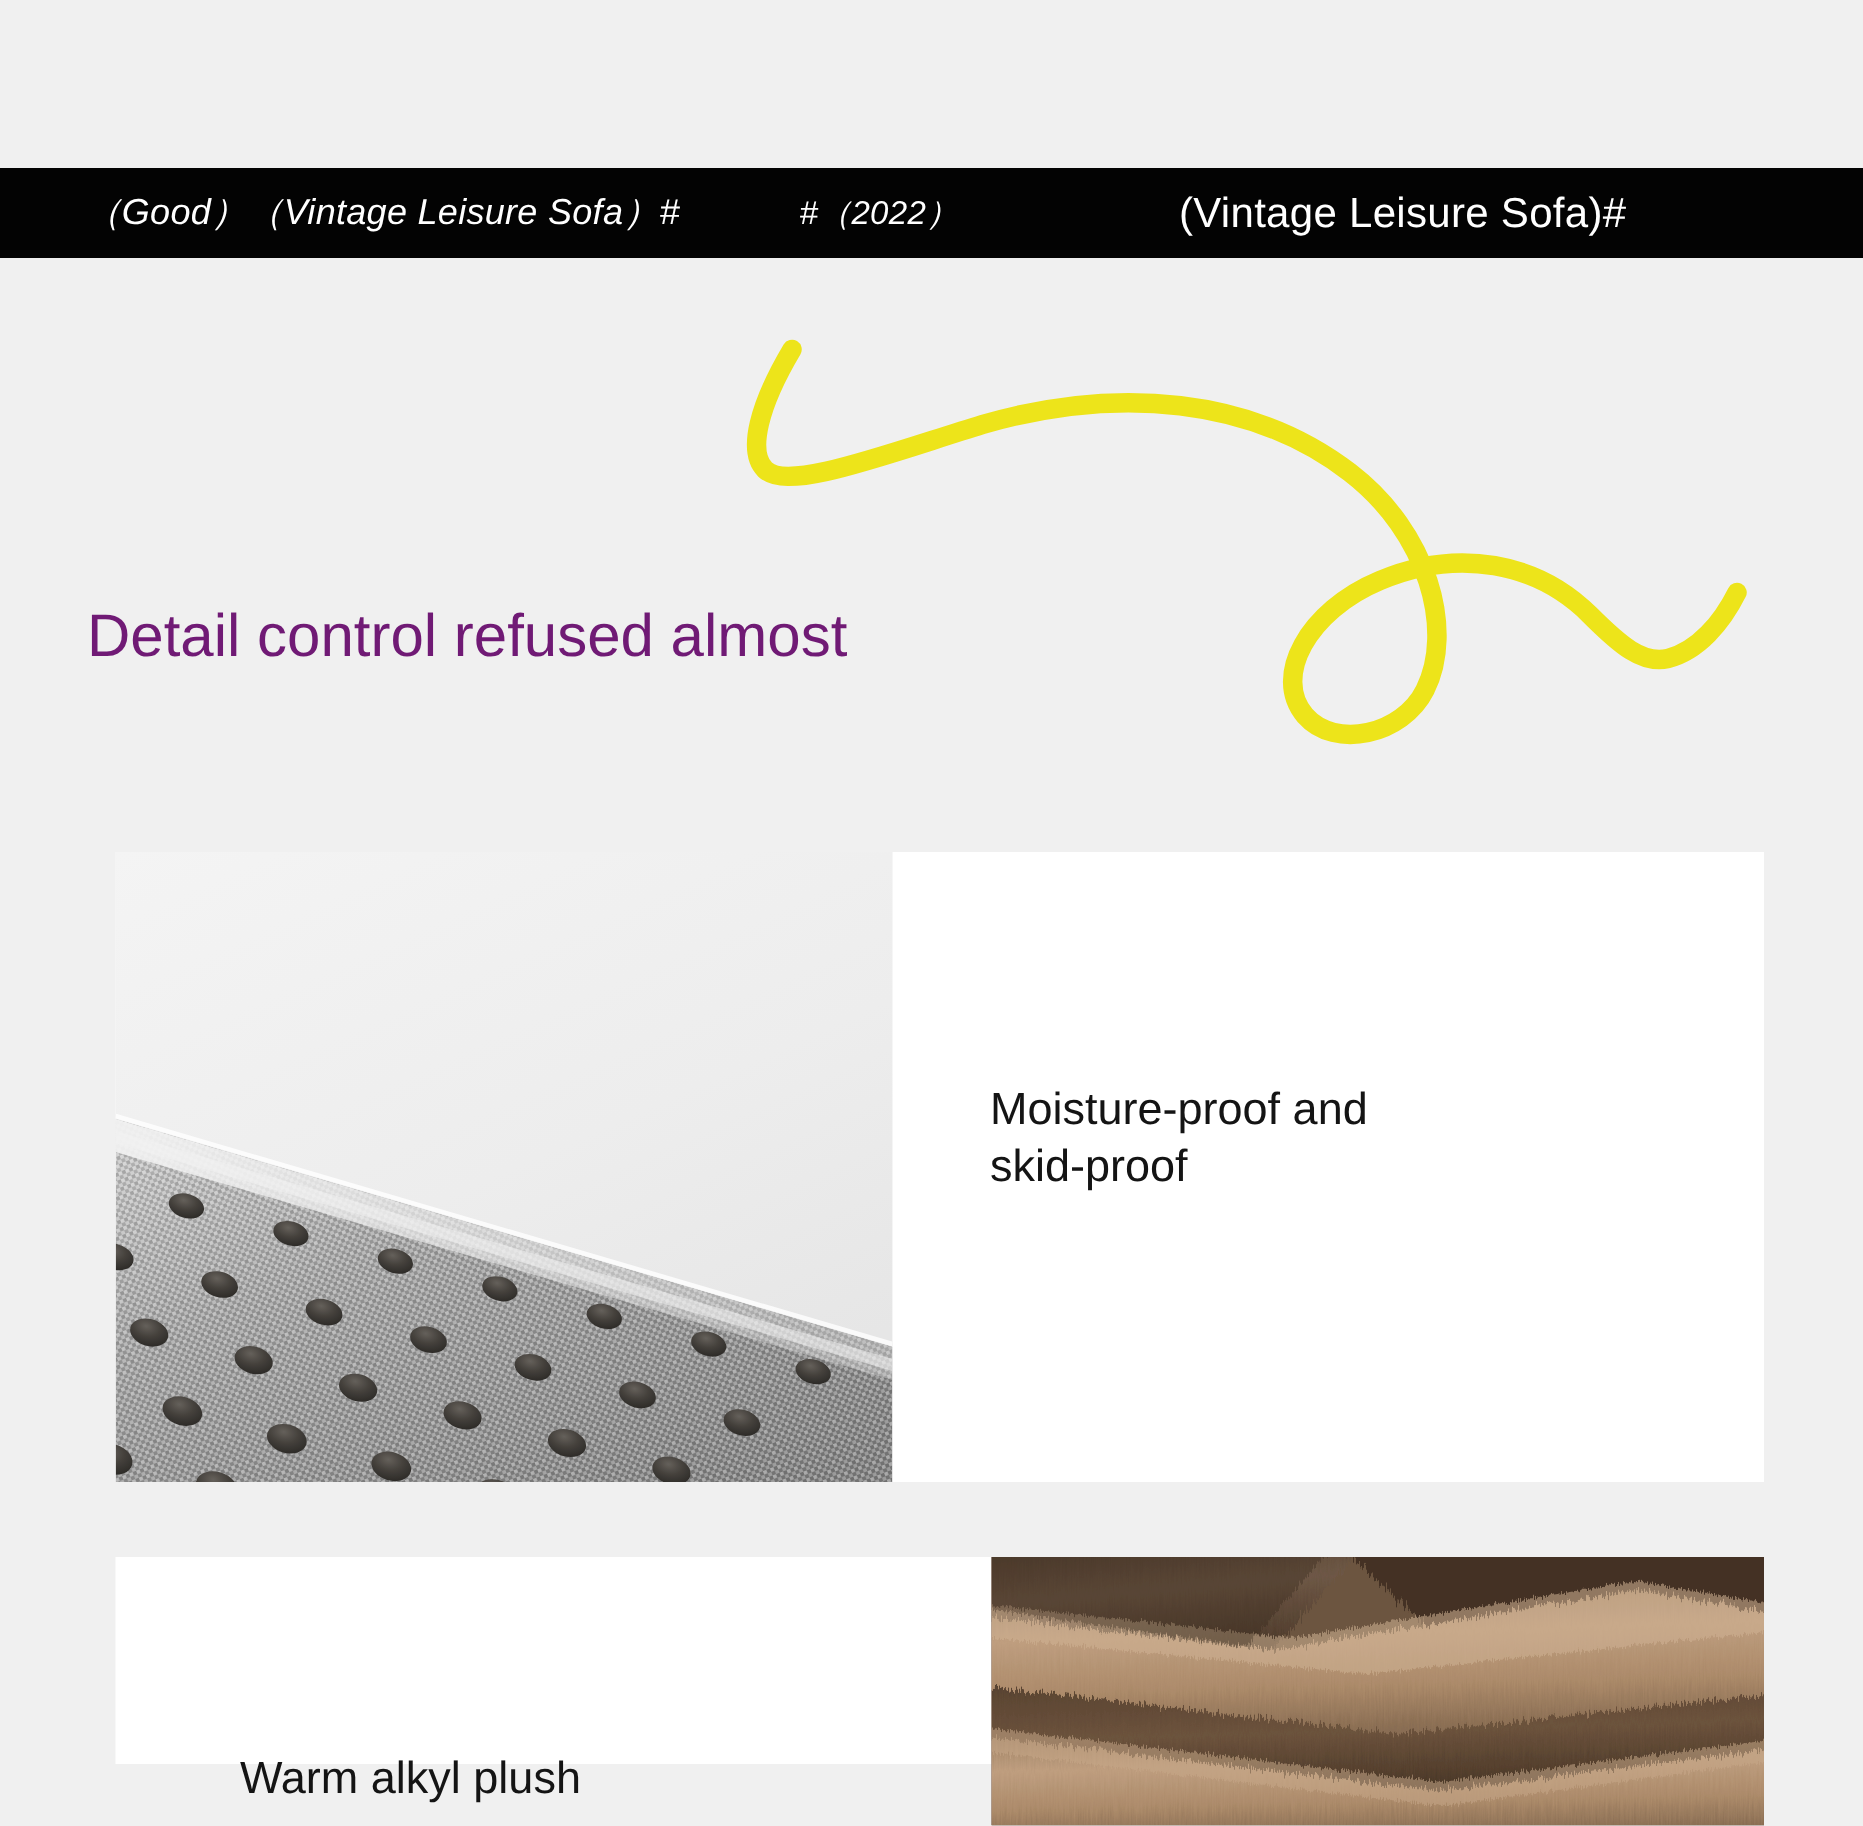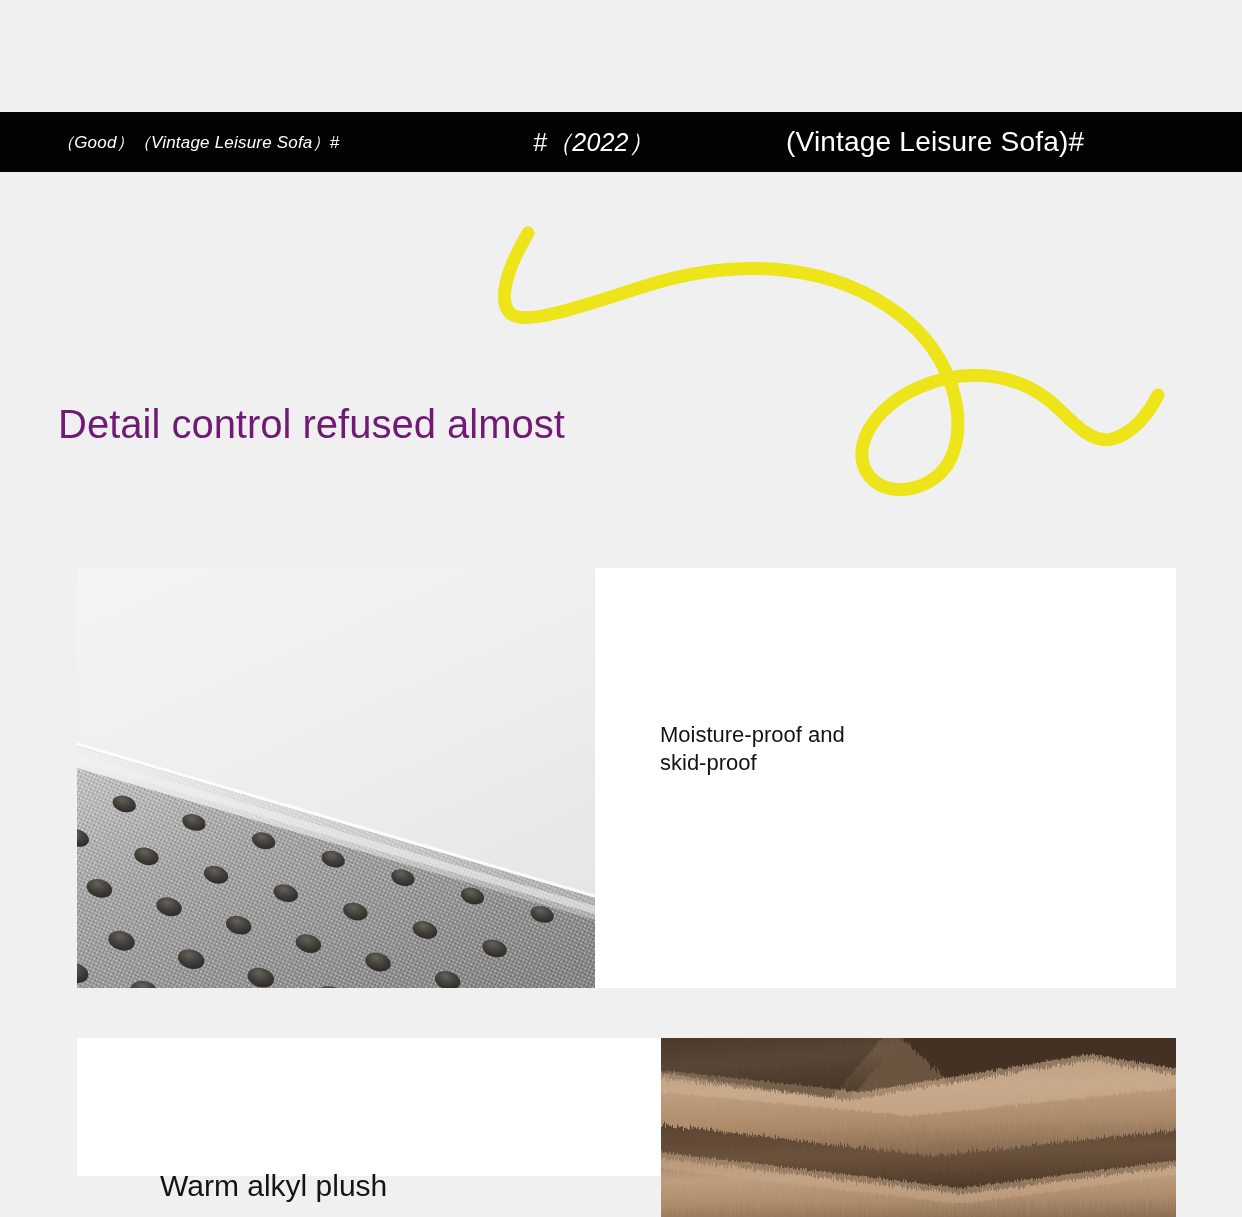--- a/index.html
+++ b/index.html
@@ -28,29 +28,29 @@
   .banner-seg {
     position: absolute;
     color: #ffffff;
     white-space: nowrap;
     line-height: 1;
   }
   .banner-seg-1 {
     left: 57px;
     top: 50%;
     transform: translateY(-50%);
-    font-size: 17px;
+    font-size: 24px;
     font-style: italic;
     letter-spacing: 0.2px;
   }
   .banner-seg-2 {
     left: 533px;
     top: 50%;
     transform: translateY(-50%);
-    font-size: 25px;
+    font-size: 22px;
     font-style: italic;
     letter-spacing: 0.2px;
   }
   .banner-seg-3 {
     left: 786px;
     top: 50%;
     transform: translateY(-50%);
     font-size: 28px;
     font-style: normal;
     letter-spacing: 0.2px;
@@ -133,21 +133,21 @@
   .feat-line {
     color: #141414;
     line-height: 1.26;
     white-space: pre-line;
   }
   .feat-line-0 {
     font-size: 30px;
     margin-bottom: 22px;
   }
   .feat-line-1 {
-    font-size: 22px;
+    font-size: 30px;
   }
 
   
   .card-bottom {
     position: absolute;
     left: 77px;
     top: 1038px;
     width: 1099px;
     height: 138px;
     background: #ffffff;

